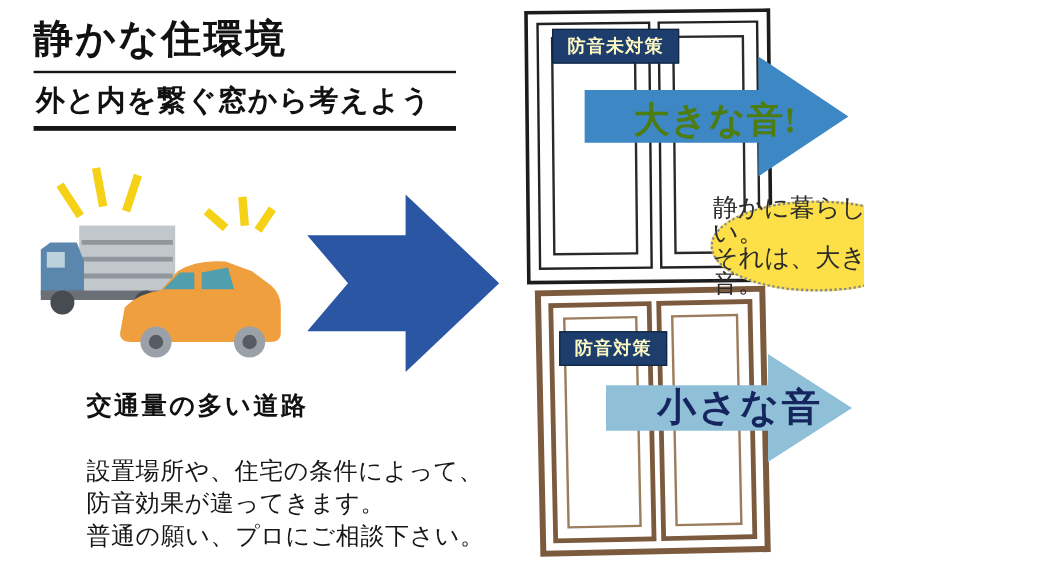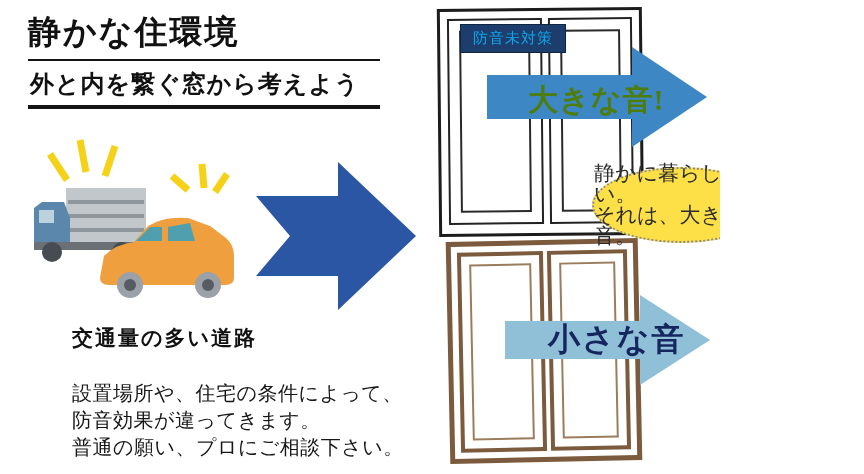--- a/index.html
+++ b/index.html
@@ -30,21 +30,21 @@
   .sash-tr { left:108px; top:7px; width:84px; height:206px; }
 
   .win-bottom { left:448px; top:240px; width:192px; height:222px; background:#fff;
                 border:5px solid #7b5a3e; transform:rotate(-1.2deg); }
   .win-bottom .sash { position:absolute; border:4px solid #7b5a3e; background:#fff; }
   .win-bottom .glass { position:absolute; inset:8px; border:2px solid #9b7c5c; }
   .sash-bl { left:6px; top:6px; width:86px; height:200px; }
   .sash-br { left:96px; top:6px; width:80px; height:200px; }
 
   
-  .tag { background:#1d3e6d; color:#0ea5e9; font-size:15px; font-weight:400;
+  .tag { background:#1d3e6d; color:#fef9c3; font-size:15px; font-weight:700;
          letter-spacing:1px; padding:4px 12px; z-index:6; border:1px solid #10253f; }
   .tag-top { left:460px; top:24px; }
   .tag-bottom { left:466px; top:276px; }
 
   
   .sound-loud { left:528px; top:80px; font-size:30px; font-weight:700; color:#4d7c0f;
                 font-family:"Liberation Serif", serif; z-index:5; letter-spacing:1px; }
   .sound-quiet { left:548px; top:318px; font-size:32px; font-weight:700; color:#15265e;
                  font-family:"Liberation Serif", serif; z-index:5; letter-spacing:2px; }
 
@@ -135,20 +135,21 @@
   <div class="abs bubble-dot dot-s"></div>
 
   <div class="abs win-bottom">
     <div class="sash sash-bl">
       <div class="glass"></div>
     </div>
     <div class="sash sash-br">
       <div class="glass"></div>
     </div>
   </div>
+  <div class="abs tag tag-bottom">防音対策</div>
 
   <svg class="abs arrow-svg" style="left:505px; top:295px;" width="205" height="90" viewBox="0 0 205 90">
     <polygon points="0,26 135,26 135,0 205,45 135,90 135,64 0,64" fill="#8fc0d8"></polygon>
   </svg>
   <div class="abs sound-quiet">小さな音</div>
 
   <svg class="abs" style="left:735px; top:165px;" width="129" height="309" viewBox="0 0 129 309">
 
     <ellipse cx="62" cy="42" rx="40" ry="38" fill="#b96a2e"></ellipse>
     <ellipse cx="72" cy="30" rx="27" ry="20" fill="#d98b3f"></ellipse>

